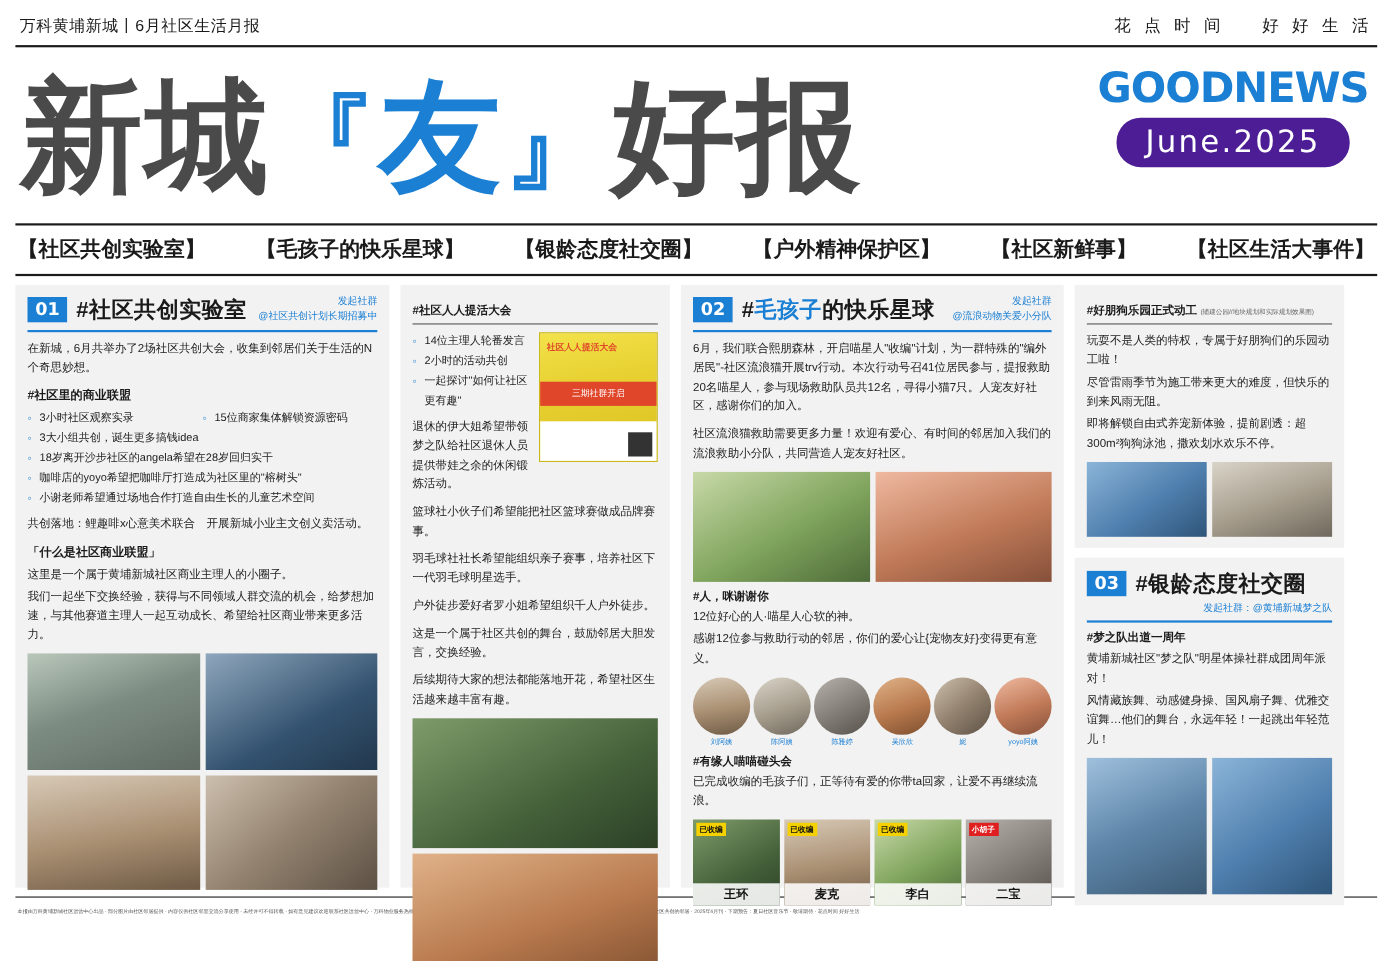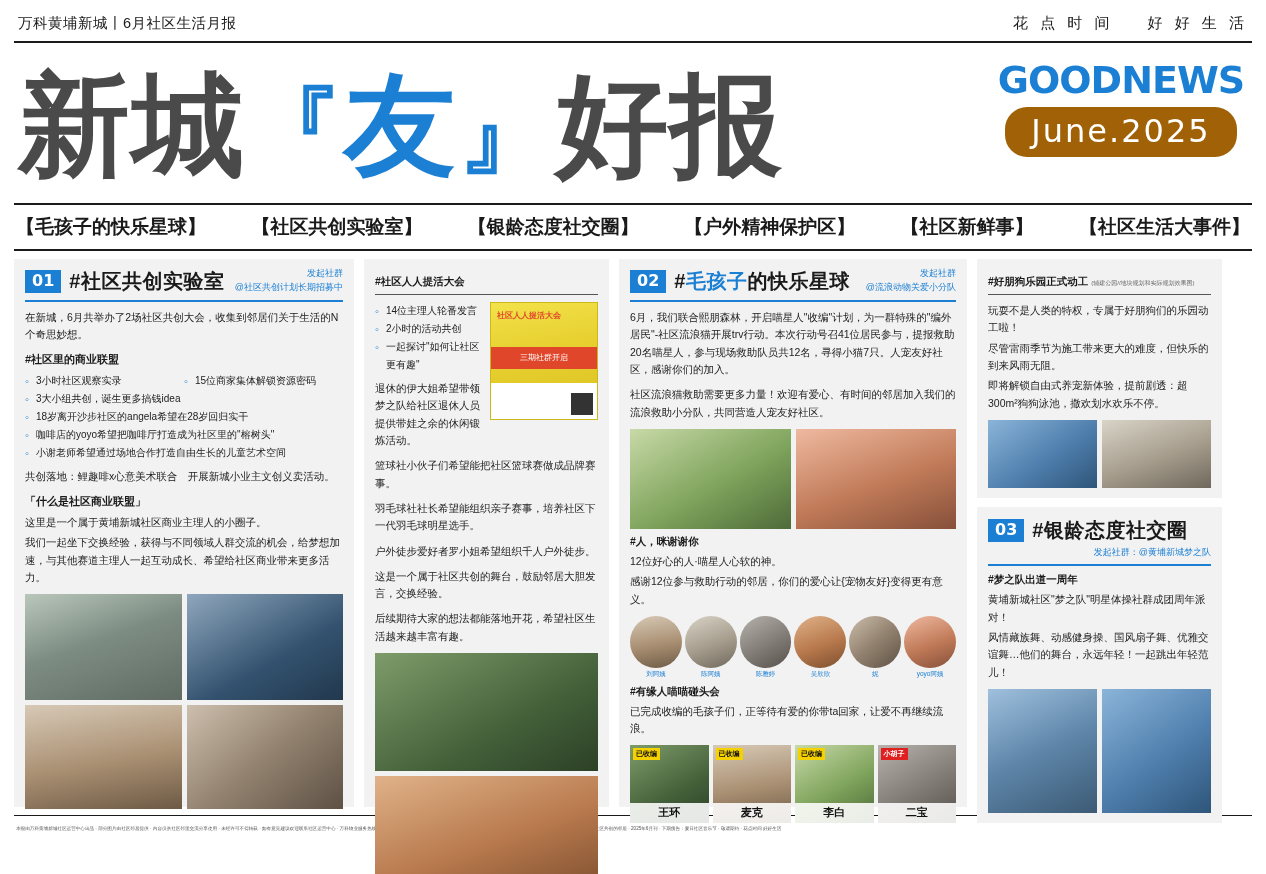--- a/index.html
+++ b/index.html
@@ -55,22 +55,22 @@
   }
   .goodnews {
     font-family: "DejaVu Sans", sans-serif;
     font-weight: 700;
     font-size: 38px;
     letter-spacing: -1px;
     color: #1b7fd4;
     line-height: 1;
   }
   .datepill {
-    background: #a16207; color: #fff;
-    font-size: 32px; letter-spacing: 2px;
+    background: #4c1d95; color: #fff;
+    font-size: 28px; letter-spacing: 2px;
     padding: 5px 26px 7px 26px;
     border-radius: 22px;
     font-family: "DejaVu Sans", sans-serif;
   }
 
   
   .strip {
     display: flex; justify-content: space-between; align-items: center;
     font-size: 19px; font-weight: 700;
     padding: 9px 2px 9px 2px;
@@ -200,22 +200,22 @@
       <span>新城</span><span class="brk">『</span><span class="accent">友</span><span class="brk">』</span><span>好报</span>
     </div>
     <div class="mast-right">
       <div class="goodnews">GOODNEWS</div>
       <div class="datepill">June.2025</div>
     </div>
   </div>
   <div class="rule"></div>
 
   <div class="strip">
+    <span>【社区共创实验室】</span>
     <span>【毛孩子的快乐星球】</span>
-    <span>【社区共创实验室】</span>
     <span>【银龄态度社交圈】</span>
     <span>【户外精神保护区】</span>
     <span>【社区新鲜事】</span>
     <span>【社区生活大事件】</span>
   </div>
   <div class="rule"></div>
 
   <div class="cols">
 
     <div class="col col-a">

